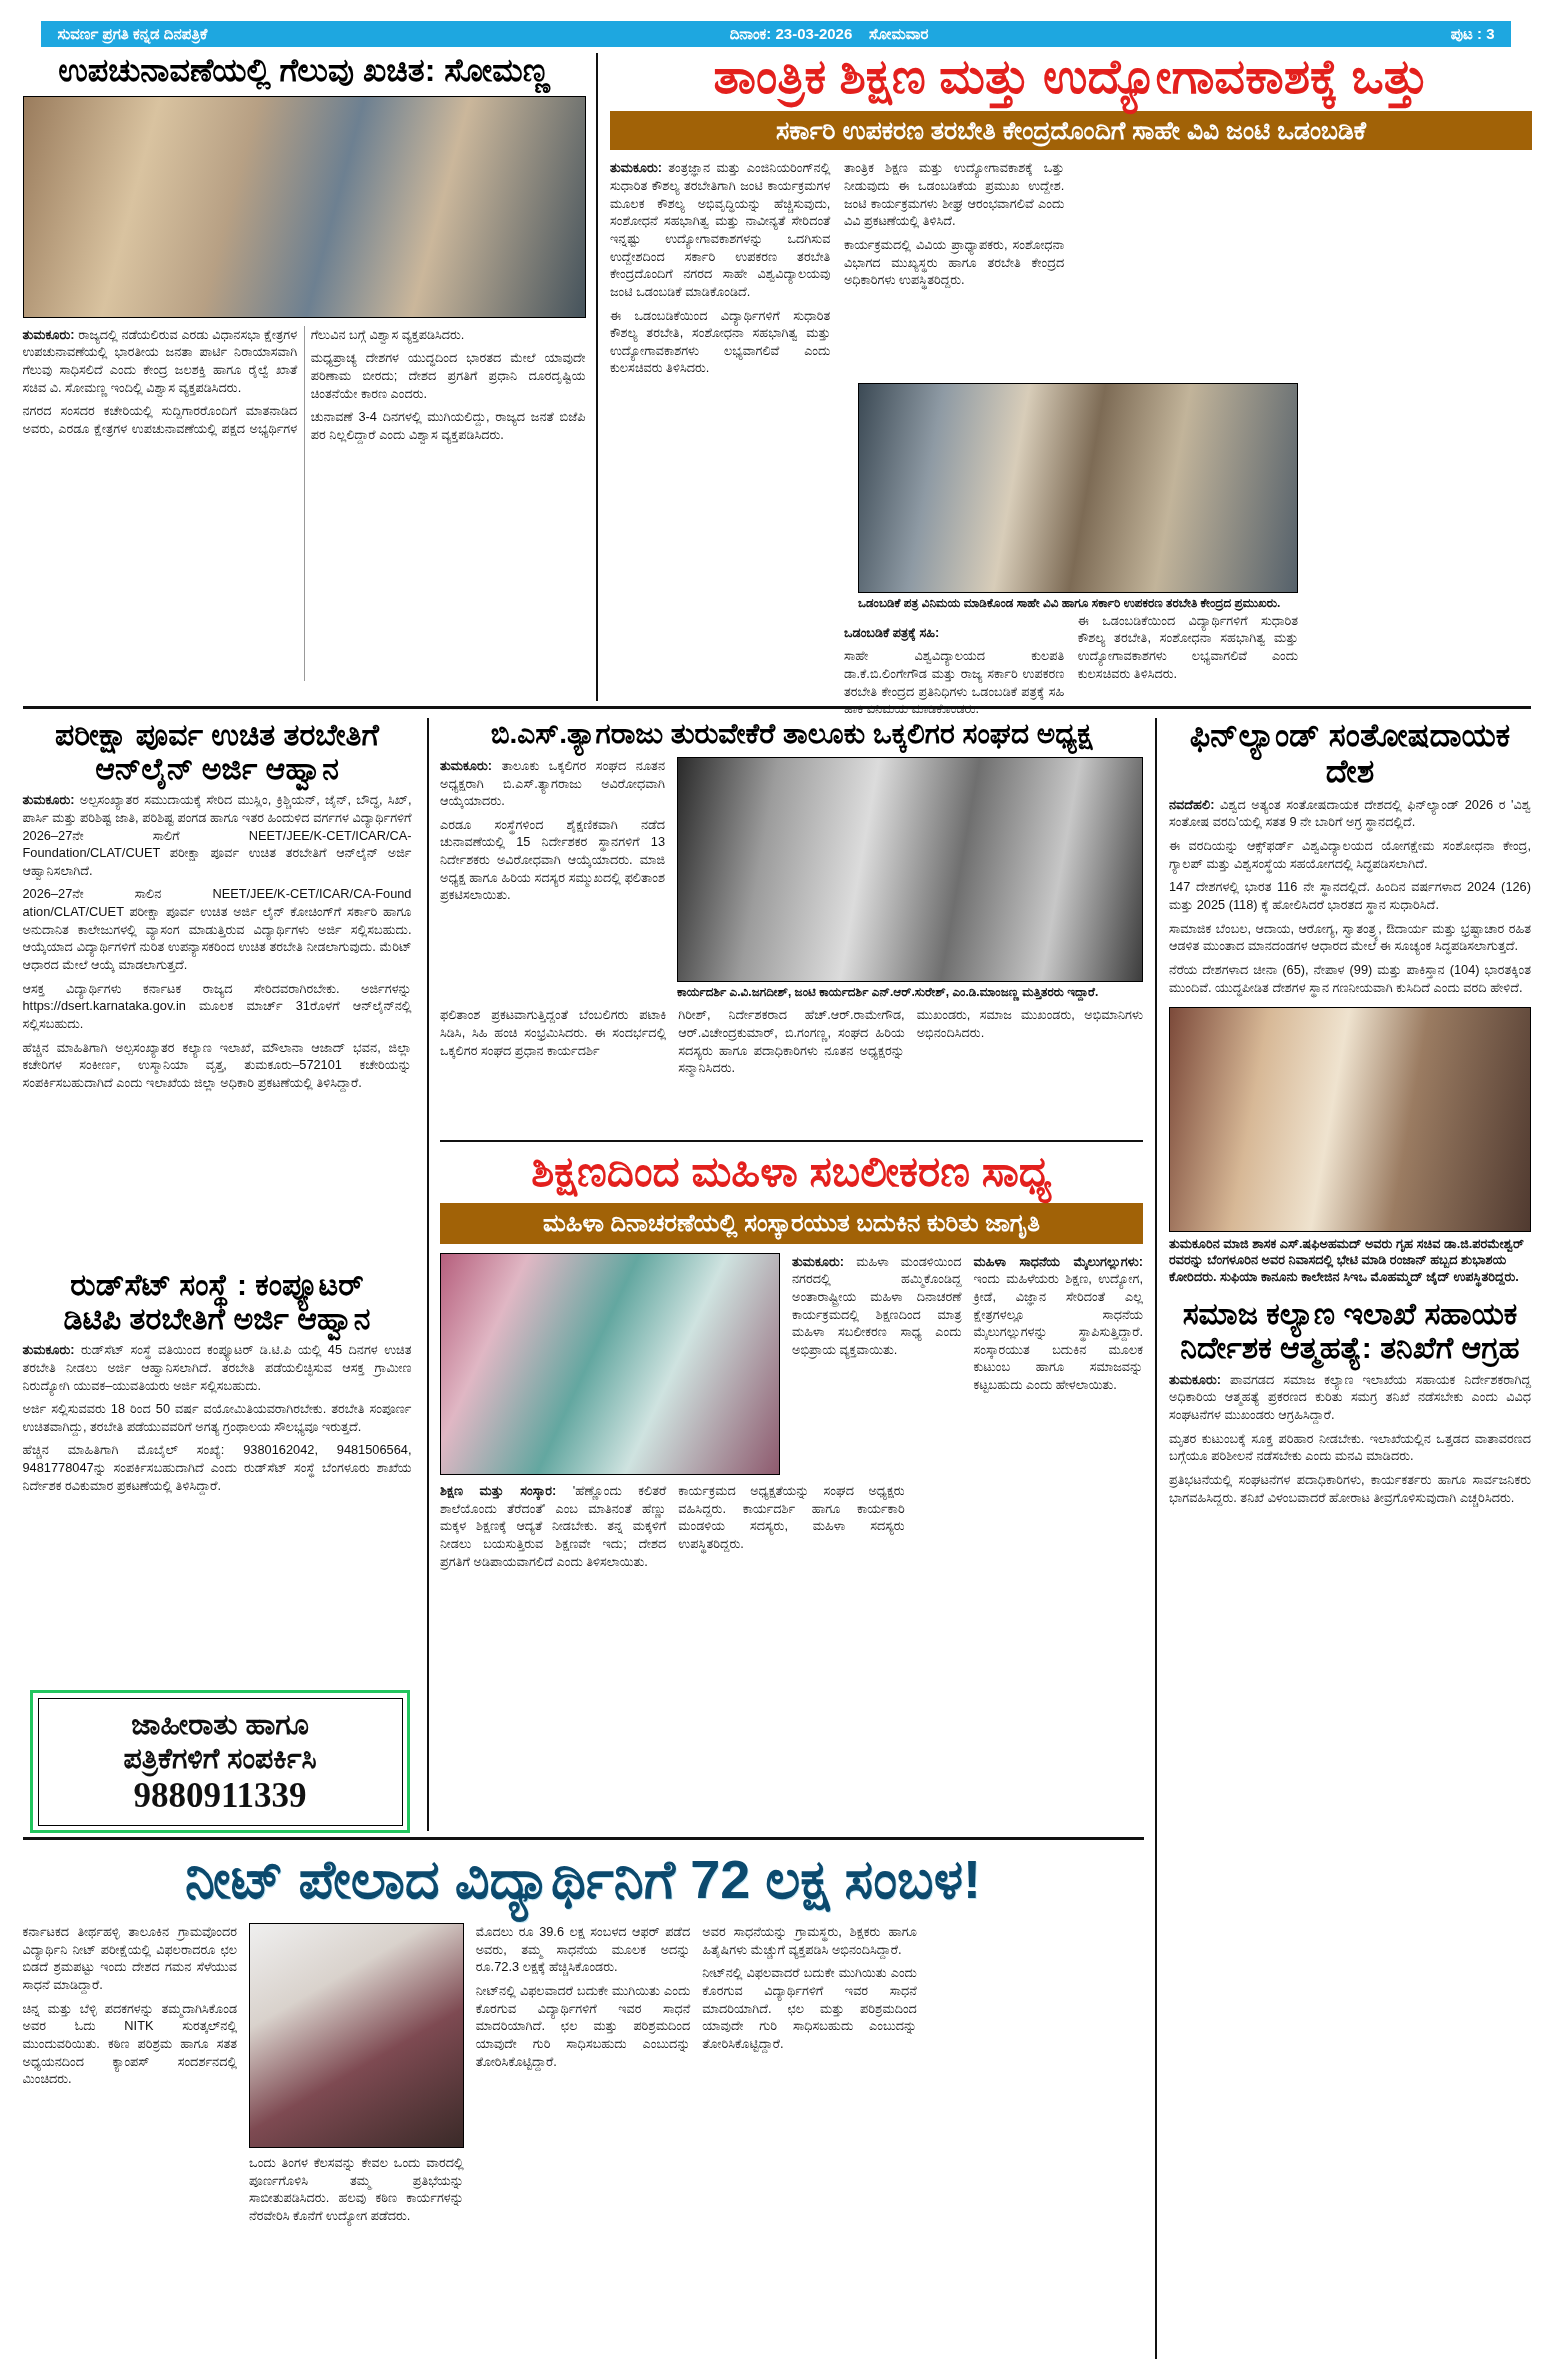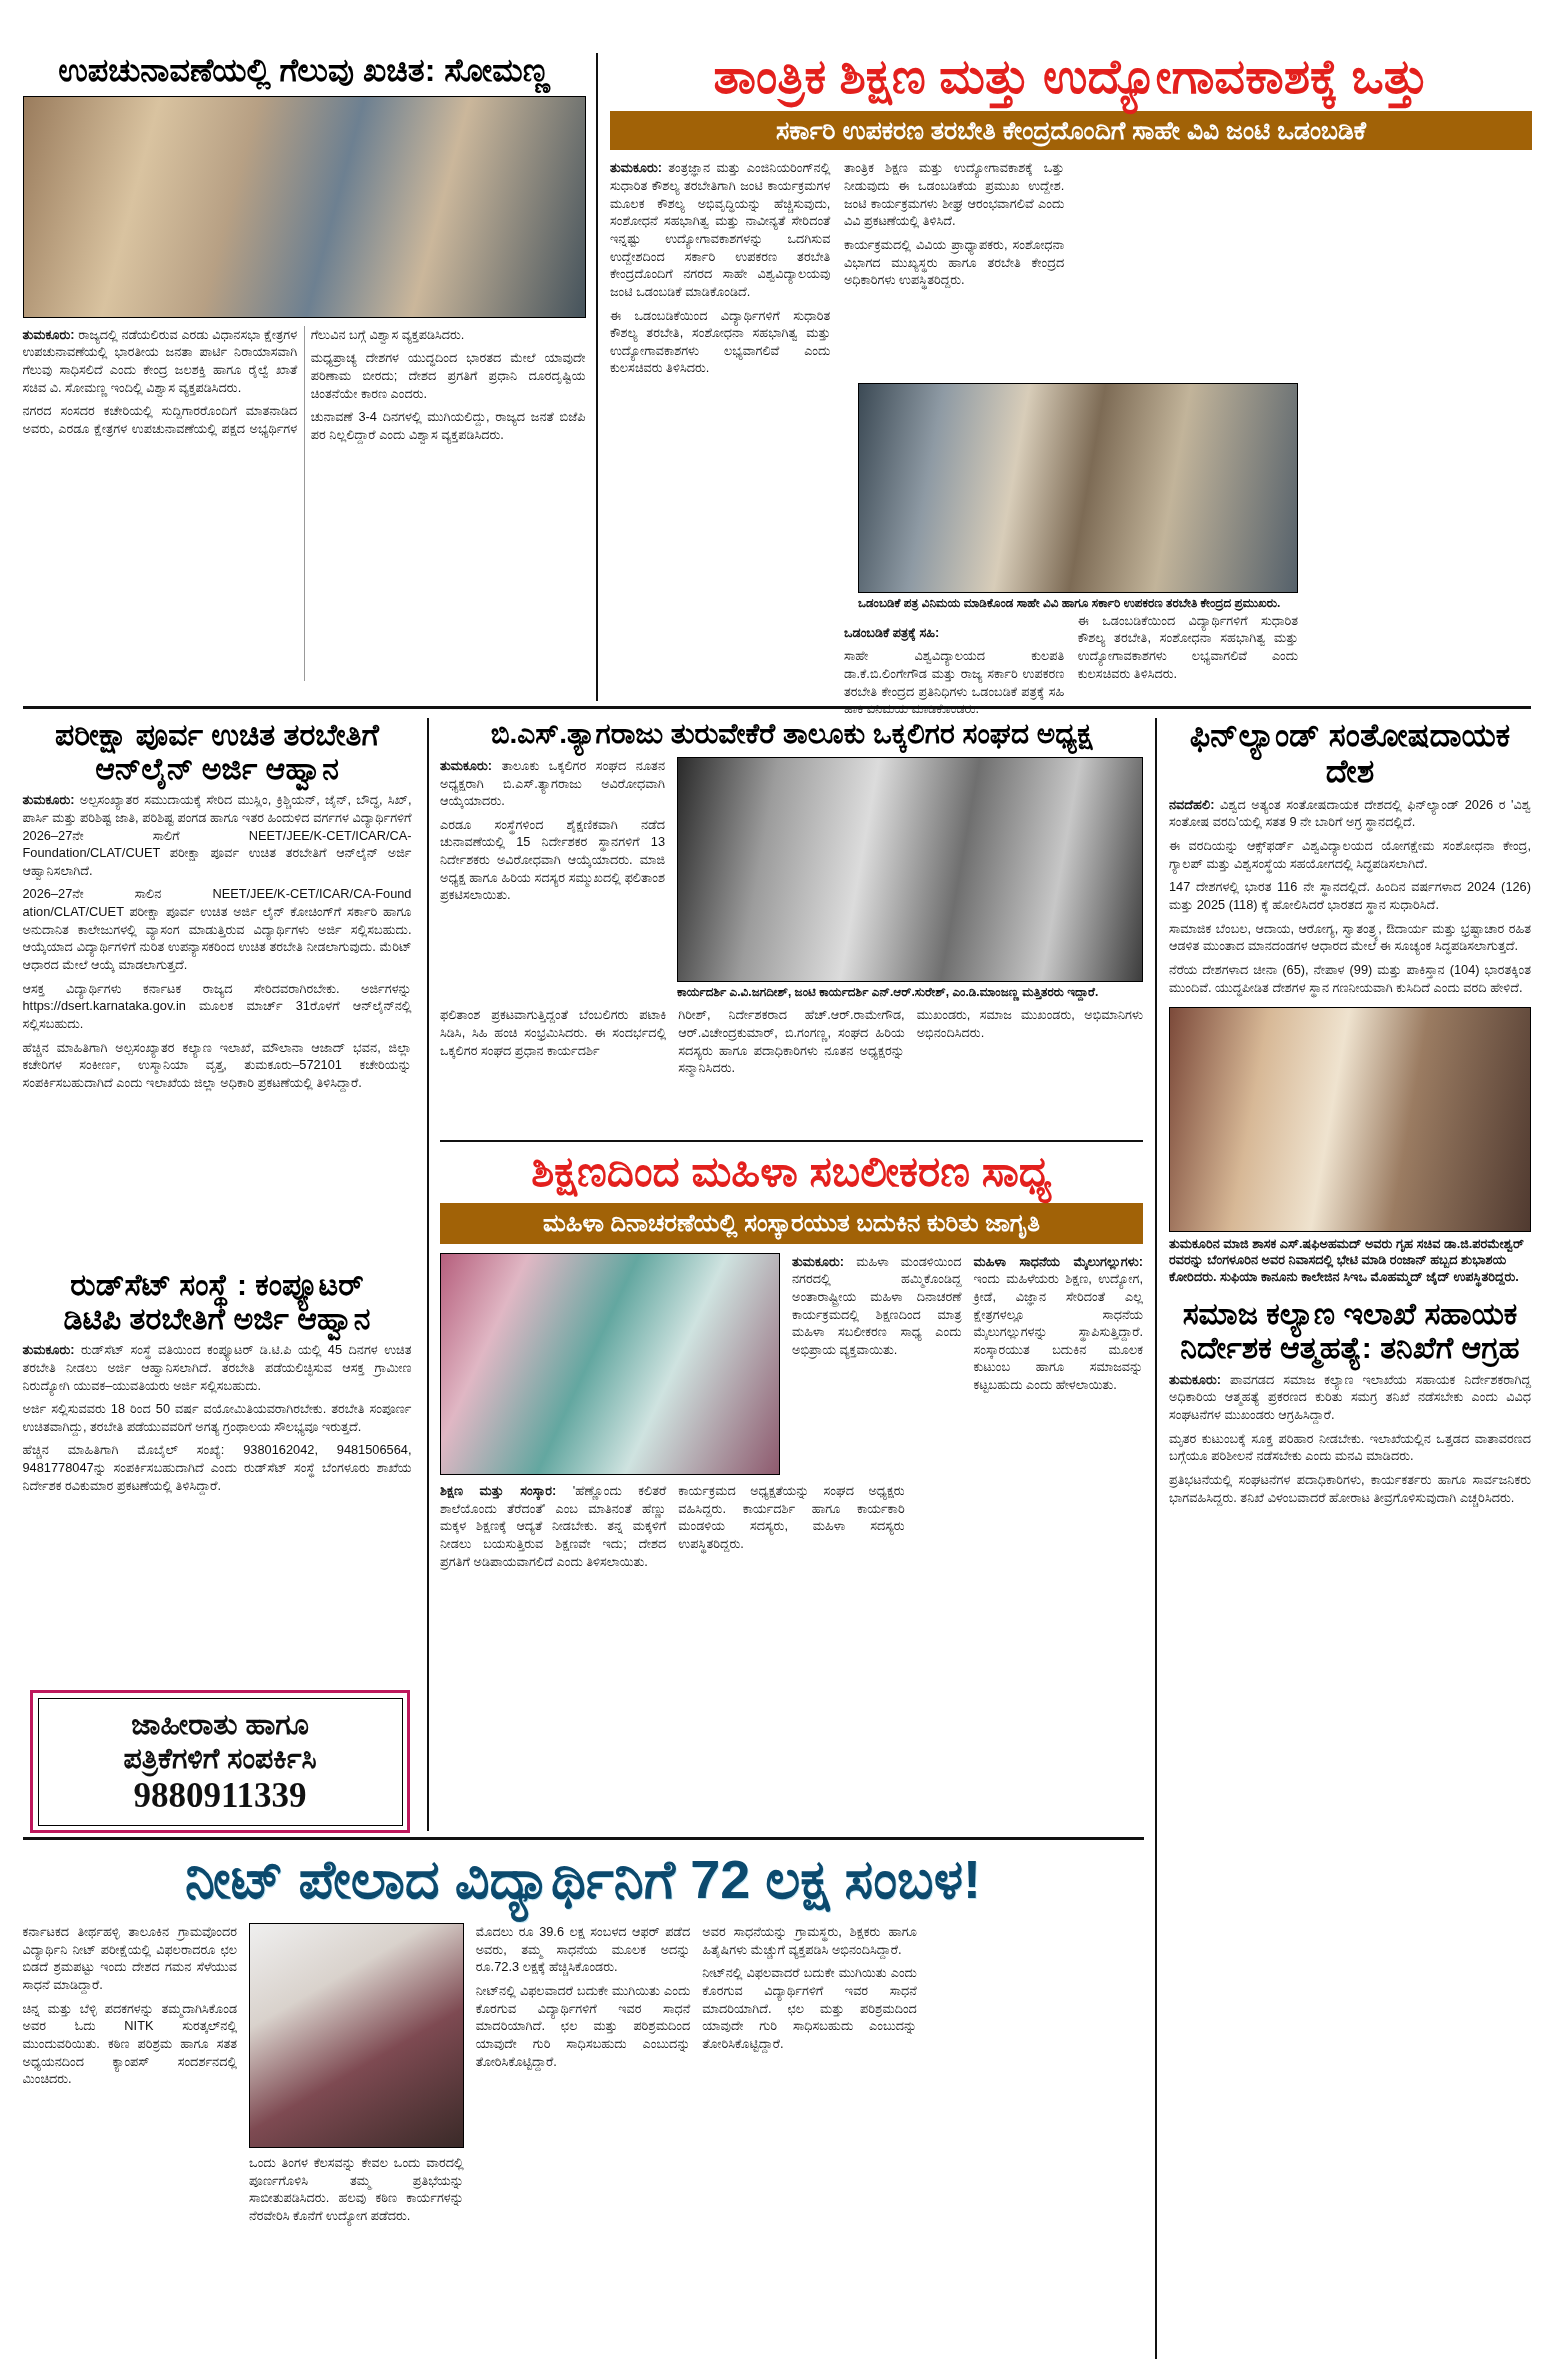--- a/index.html
+++ b/index.html
@@ -30,30 +30,38 @@
   .photo{border:1.5px solid #000;box-sizing:border-box;position:relative;}
   .ph-a{background:linear-gradient(105deg,#9a7c5d 0%,#d9c3a0 22%,#b7a084 38%,#6d8091 55%,#cbb79b 72%,#45535c 100%);}
   .ph-b{background:linear-gradient(100deg,#3c4a55 0%,#8e9aa4 18%,#d8cdb9 36%,#7d6residential 0,#7d6b55 52%,#c2b49a 70%,#55616b 100%);}
   .ph-b{background:linear-gradient(100deg,#3c4a55 0%,#8e9aa4 18%,#d8cdb9 36%,#7d6b55 52%,#c2b49a 70%,#55616b 100%);}
   .ph-bw{background:linear-gradient(100deg,#2b2b2b 0%,#9c9c9c 20%,#dcdcdc 40%,#6f6f6f 60%,#c7c7c7 80%,#3d3d3d 100%);}
   .ph-w{background:linear-gradient(115deg,#b65f7d 0%,#e0b7c4 20%,#63a7a0 45%,#cfe3e0 65%,#8e5a6e 100%);}
   .ph-meet{background:linear-gradient(100deg,#7c4a3a 0%,#d7b896 25%,#efe3cf 45%,#9b7c62 65%,#503a30 100%);}
   .ph-port{background:linear-gradient(160deg,#e8d3b4 0%,#caa77f 45%,#6e4f3a 100%);}
   .ph-girl{background:linear-gradient(150deg,#efefef 0%,#d9d2cc 30%,#7e4a52 60%,#3a2a28 100%);}
   
-  .adbox-outer{position:absolute;border:3px solid #be185d;}
+  .adbox-outer{position:absolute;border:3px solid #22c55e;}
   .adbox-inner{position:absolute;inset:4.5px;border:1.5px solid #000;display:flex;flex-direction:column;
                align-items:center;justify-content:center;text-align:center;}
   .grid{display:grid;}
 </style>
 </head>
 <body>
 
 <div class="page">
 
+  <div class="masthead" style="background:#1ea7e0;">
+    <span>ಸುವರ್ಣ ಪ್ರಗತಿ ಕನ್ನಡ ದಿನಪತ್ರಿಕೆ</span>
+    <span>
+      <span>ದಿನಾಂಕ: 23-03-2026</span>&nbsp;&nbsp;&nbsp;
+      <span>ಸೋಮವಾರ</span>
+    </span>
+    <span>ಪುಟ : 3</span>
+  </div>
 
   <div style="position:absolute;left:22.5px;top:53px;width:563px;">
     <div class="hl" style="font-size:32px;">ಉಪಚುನಾವಣೆಯಲ್ಲಿ ಗೆಲುವು ಖಚಿತ: ಸೋಮಣ್ಣ</div>
     <div class="photo ph-a" style="width:563px;height:222px;margin-top:7.5px;"></div>
     <div class="bodytxt cols2" style="margin-top:7.5px;height:355px;">
       <p><span class="dateline">ತುಮಕೂರು:</span> <span>ರಾಜ್ಯದಲ್ಲಿ ನಡೆಯಲಿರುವ ಎರಡು ವಿಧಾನಸಭಾ ಕ್ಷೇತ್ರಗಳ ಉಪಚುನಾವಣೆಯಲ್ಲಿ ಭಾರತೀಯ ಜನತಾ ಪಾರ್ಟಿ ನಿರಾಯಾಸವಾಗಿ ಗೆಲುವು ಸಾಧಿಸಲಿದೆ ಎಂದು ಕೇಂದ್ರ ಜಲಶಕ್ತಿ ಹಾಗೂ ರೈಲ್ವೆ ಖಾತೆ ಸಚಿವ ವಿ. ಸೋಮಣ್ಣ ಇಂದಿಲ್ಲಿ ವಿಶ್ವಾಸ ವ್ಯಕ್ತಪಡಿಸಿದರು.</span></p>
       <p>ನಗರದ ಸಂಸದರ ಕಚೇರಿಯಲ್ಲಿ ಸುದ್ದಿಗಾರರೊಂದಿಗೆ ಮಾತನಾಡಿದ ಅವರು, ಎರಡೂ ಕ್ಷೇತ್ರಗಳ ಉಪಚುನಾವಣೆಯಲ್ಲಿ ಪಕ್ಷದ ಅಭ್ಯರ್ಥಿಗಳ ಗೆಲುವಿನ ಬಗ್ಗೆ ವಿಶ್ವಾಸ ವ್ಯಕ್ತಪಡಿಸಿದರು.</p>
       <p>ಮಧ್ಯಪ್ರಾಚ್ಯ ದೇಶಗಳ ಯುದ್ಧದಿಂದ ಭಾರತದ ಮೇಲೆ ಯಾವುದೇ ಪರಿಣಾಮ ಬೀರದು; ದೇಶದ ಪ್ರಗತಿಗೆ ಪ್ರಧಾನಿ ದೂರದೃಷ್ಟಿಯ ಚಿಂತನೆಯೇ ಕಾರಣ ಎಂದರು.</p>
       <p>ಚುನಾವಣೆ 3-4 ದಿನಗಳಲ್ಲಿ ಮುಗಿಯಲಿದ್ದು, ರಾಜ್ಯದ ಜನತೆ ಬಿಜೆಪಿ ಪರ ನಿಲ್ಲಲಿದ್ದಾರೆ ಎಂದು ವಿಶ್ವಾಸ ವ್ಯಕ್ತಪಡಿಸಿದರು.</p>
     </div>

